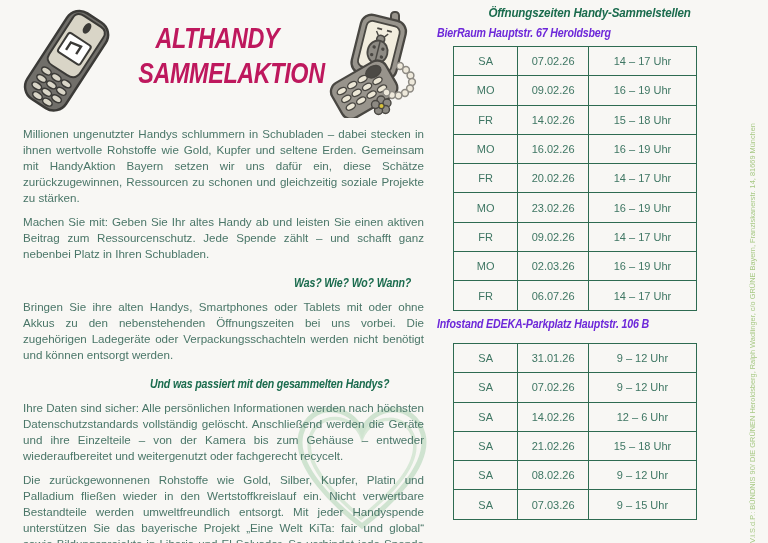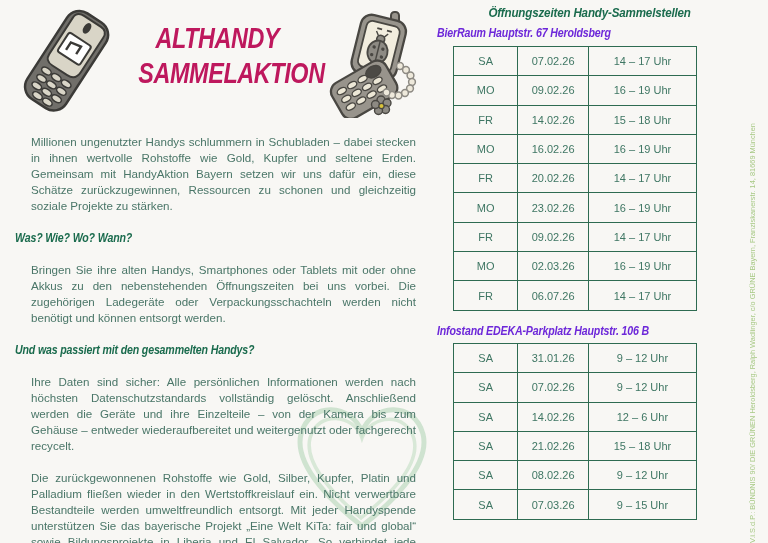--- a/index.html
+++ b/index.html
@@ -19,40 +19,40 @@
     text-align: center; color: #be185d;
     font-weight: bold; font-style: italic;
   }
   .title-line { font-size: 30px; line-height: 35px; letter-spacing: -0.5px; }
   .title-line > span { display: inline-block; transform: scaleX(0.78); transform-origin: 50% 50%; white-space: nowrap; }
   #left-col {
     position: absolute; left: 15px; top: 118px; width: 417px;
     color: #4a7668; font-size: 11.6px; line-height: 16px;
     text-align: justify; z-index: 2;
   }
-  #left-col p { margin: 16px; }
+  #left-col p { margin: 8px; }
   .sec-heading {
     color: #1a6b4d; font-weight: bold; font-style: italic;
-    font-size: 12.5px; margin: 13px 0 3px 0; text-align: left;
+    font-size: 12.5px; margin: 13px 0 3px 0; text-align: right;
   }
   .cond { display: inline-block; transform: scaleX(0.85); transform-origin: 0 50%; white-space: nowrap; letter-spacing: -0.2px; }
   #heart-doodle { position: absolute; left: 282px; top: 390px; width: 160px; height: 153px; z-index: 1; }
   
   #right-title {
     position: absolute; left: 437px; top: 5px; width: 305px;
     text-align: center; color: #1a6b4d; font-weight: bold; font-style: italic;
     font-size: 13.5px;
   }
   #right-title > span { display: inline-block; transform: scaleX(0.86); transform-origin: 50% 50%; white-space: nowrap; letter-spacing: -0.2px; }
   .table-heading {
     position: absolute; left: 437px; width: 305px;
     color: #6d28d9; font-weight: bold; font-style: italic; font-size: 12.5px;
   }
   #table1-heading { top: 26px; }
-  #table2-heading { top: 324px; }
+  #table2-heading { top: 317px; }
   .sammel-table {
     position: absolute; left: 437px; width: 244px;
     border-collapse: collapse; table-layout: fixed; margin-left: 16px;
   }
   #table1 { top: 46px; }
   #table2 { top: 343px; }
   .sammel-table td {
     border: 1.5px solid #2e6b51;
     text-align: center; vertical-align: middle;
     font-size: 11px; color: #3e7663;
@@ -159,20 +159,21 @@
     </g>
   </svg>
 
   <svg id="heart-doodle" viewBox="0 0 160 153">
     <path d="M80 42 C70 14 28 10 19 44 C11 76 54 116 80 136 C106 116 149 76 141 44 C132 10 90 14 80 42 Z" fill="none" stroke="#cfe3d0" stroke-width="5" stroke-linecap="round"></path>
     <path d="M80 48 C72 24 36 20 28 48 C21 76 58 110 79 128 C101 110 139 78 132 49 C125 22 89 24 80 48 Z" fill="none" stroke="#cfe3d0" stroke-width="3.5" stroke-linecap="round" opacity="0.8"></path>
   </svg>
 
   <div id="left-col">
     <p>Millionen ungenutzter Handys schlummern in Schubladen – dabei stecken in ihnen wertvolle Rohstoffe wie Gold, Kupfer und seltene Erden. Gemeinsam mit HandyAktion Bayern setzen wir uns dafür ein, diese Schätze zurückzugewinnen, Ressourcen zu schonen und gleichzeitig soziale Projekte zu stärken.</p>
+    <p>Machen Sie mit: Geben Sie Ihr altes Handy ab und leisten Sie einen aktiven Beitrag zum Ressourcenschutz. Jede Spende zählt – und schafft ganz nebenbei Platz in Ihren Schubladen.</p>
 
     <div class="sec-heading"><span class="cond">Was? Wie? Wo? Wann?</span></div>
     <p>Bringen Sie ihre alten Handys, Smartphones oder Tablets mit oder ohne Akkus zu den nebenstehenden Öffnungszeiten bei uns vorbei. Die zugehörigen Ladegeräte oder Verpackungsschachteln werden nicht benötigt und können entsorgt werden.</p>
 
     <div class="sec-heading"><span class="cond">Und was passiert mit den gesammelten Handys?</span></div>
     <p>Ihre Daten sind sicher: Alle persönlichen Informationen werden nach höchsten Datenschutzstandards vollständig gelöscht. Anschließend werden die Geräte und ihre Einzelteile – von der Kamera bis zum Gehäuse – entweder wiederaufbereitet und weitergenutzt oder fachgerecht recycelt.</p>
 
     <p>Die zurückgewonnenen Rohstoffe wie Gold, Silber, Kupfer, Platin und Palladium fließen wieder in den Wertstoffkreislauf ein. Nicht verwertbare Bestandteile werden umweltfreundlich entsorgt. Mit jeder Handyspende unterstützen Sie das bayerische Projekt „Eine Welt KiTa: fair und global“ sowie Bildungsprojekte in Liberia und El Salvador. So verbindet jede Spende Ressourcenschutz mit konkretem Engagement für eine gerechtere Welt.</p>
   </div>
 

